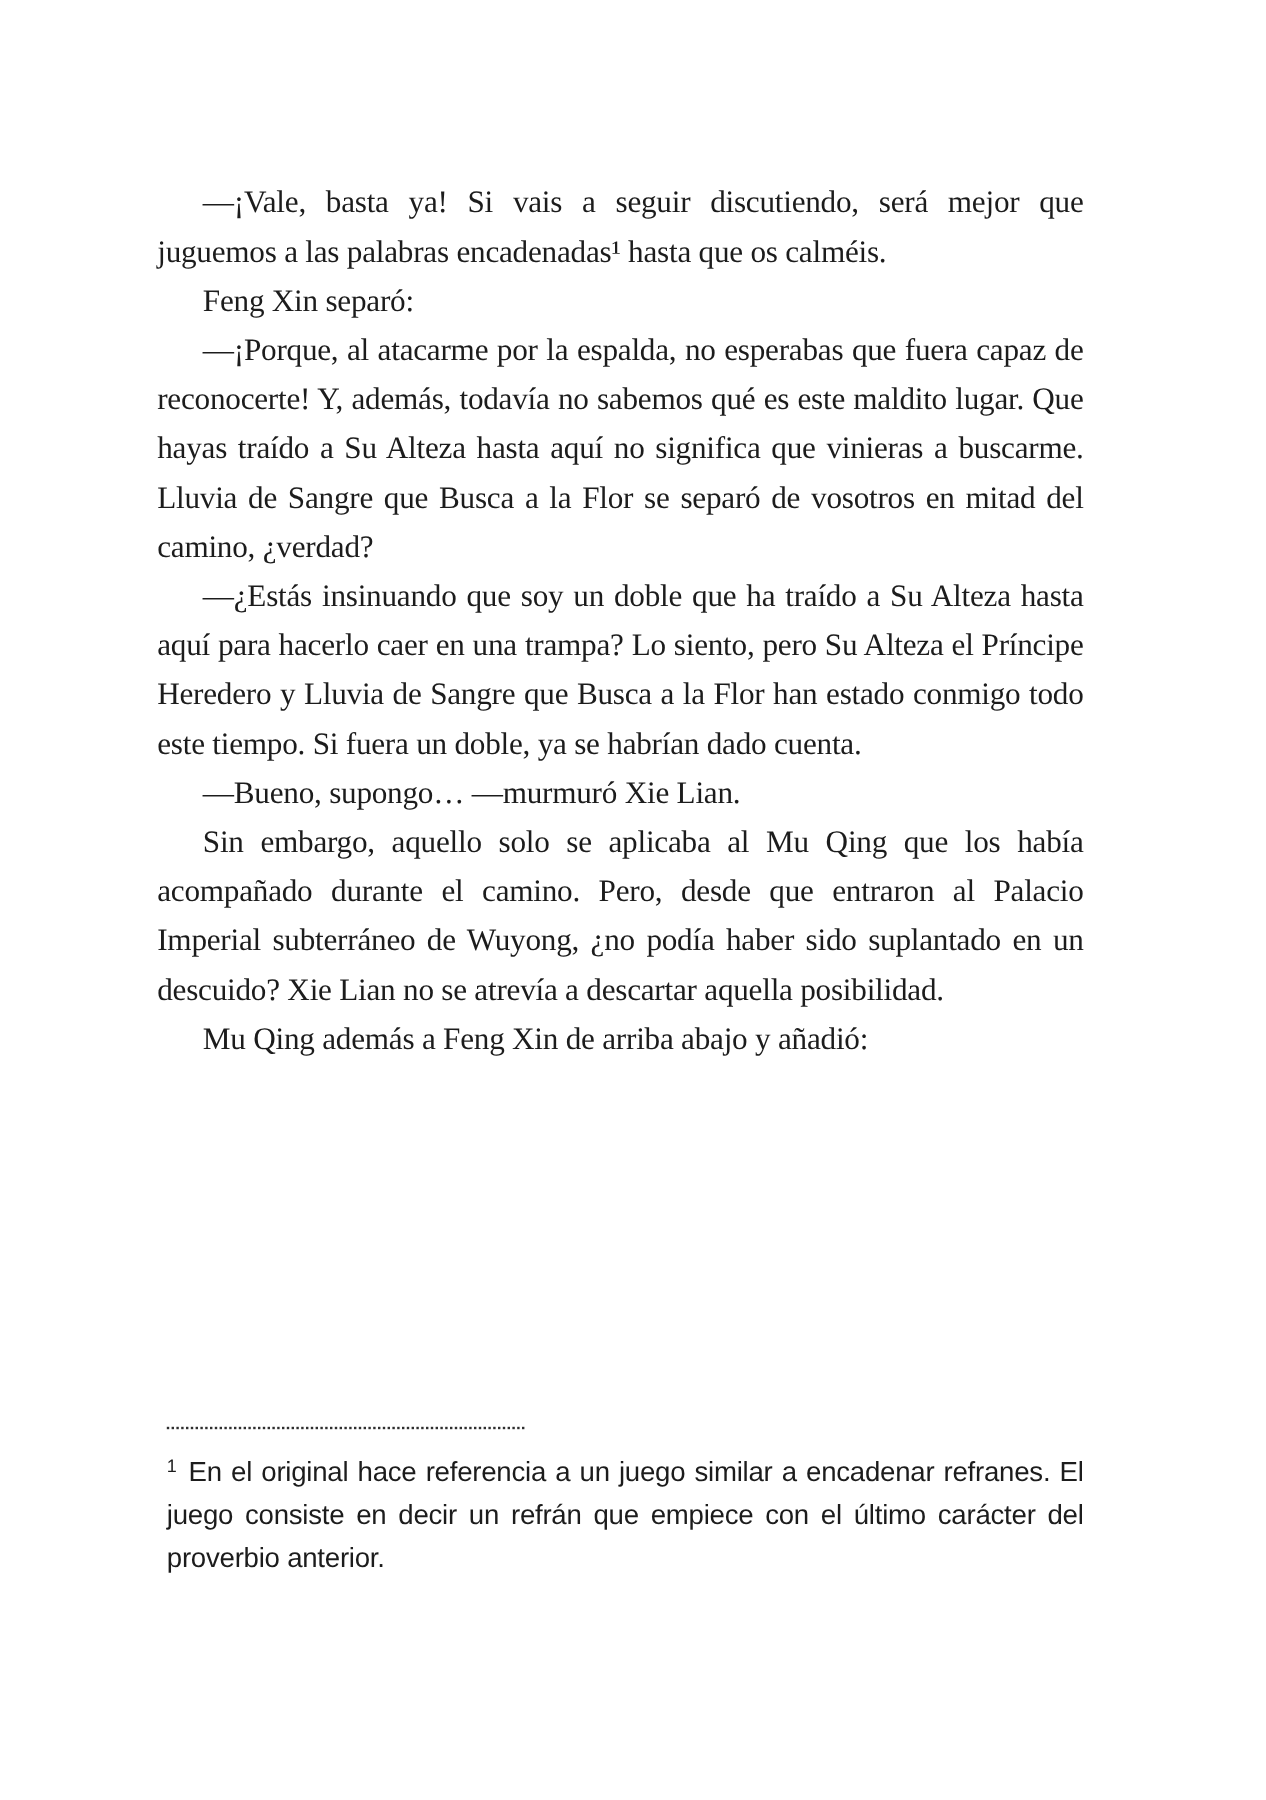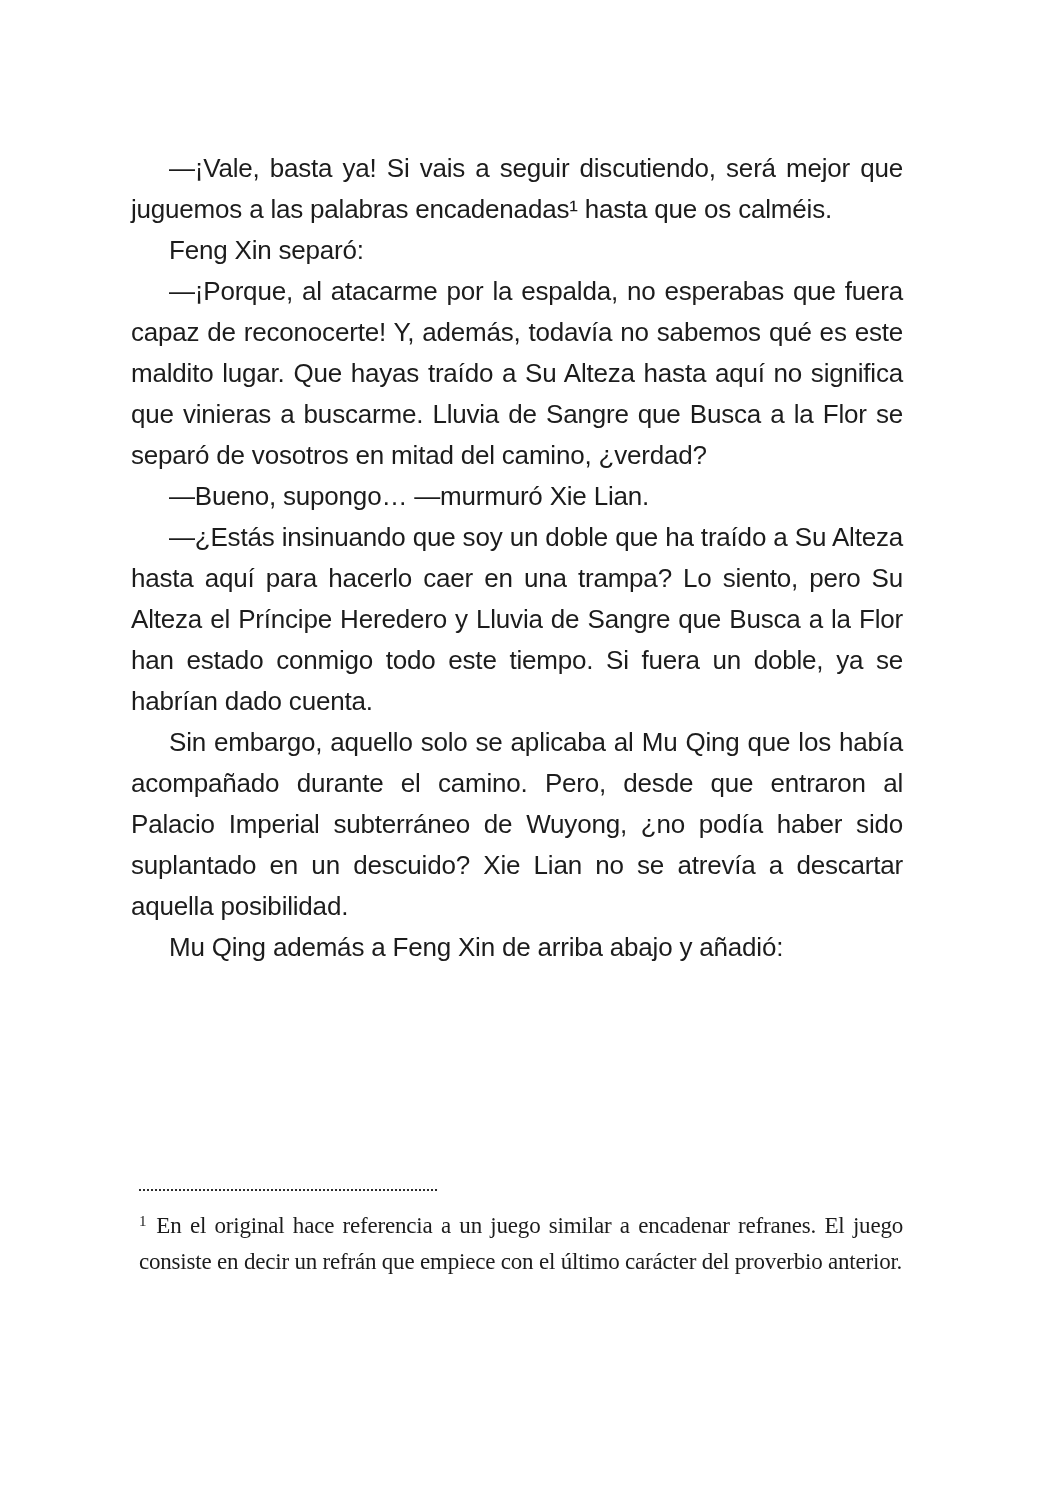--- a/index.html
+++ b/index.html
@@ -12,21 +12,21 @@
     width: 1055px;
     height: 1500px;
     background: #ffffff;
     overflow: hidden;
   }
   .body-text {
     position: absolute;
     left: 131px;
     top: 148px;
     width: 772px;
-    font-family: Liberation Sans, sans-serif;
+    font-family: Liberation Serif, serif;
     font-size: 26px;
     line-height: 41px;
     letter-spacing: -0.2px;
     color: #1c1c1c;
     text-align: justify;
   }
   .body-text p {
     margin: 0;
     padding: 0;
     text-indent: 38px;
@@ -38,21 +38,21 @@
     width: 764px;
     color: #1c1c1c;
   }
   .footnote-rule {
     width: 298px;
     height: 0;
     border-top: 2px dotted #2e2e2e;
     margin: 0 0 17px 0;
   }
   .footnote-body {
-    font-family: Liberation Serif, serif;
+    font-family: Liberation Sans, sans-serif;
     font-size: 23px;
     line-height: 36px;
     letter-spacing: -0.2px;
     text-align: justify;
   }
   .fn-marker {
     font-size: 15px;
     line-height: 0;
     vertical-align: 7px;
     margin-right: 10px;
@@ -60,22 +60,22 @@
 </style>
 </head>
 <body>
 
 <div class="page">
 
   <div class="body-text">
     <p>—¡Vale, basta ya! Si vais a seguir discutiendo, será mejor que juguemos a las palabras encadenadas¹ hasta que os calméis.</p>
     <p>Feng Xin separó:</p>
     <p>—¡Porque, al atacarme por la espalda, no esperabas que fuera capaz de reconocerte! Y, además, todavía no sabemos qué es este maldito lugar. Que hayas traído a Su Alteza hasta aquí no significa que vinieras a buscarme. Lluvia de Sangre que Busca a la Flor se separó de vosotros en mitad del camino, ¿verdad?</p>
+    <p>—¿Estás insinuando que soy un doble que ha traído a Su Alteza hasta aquí para hacerlo caer en una trampa? Lo siento, pero Su Alteza el Príncipe Heredero y Lluvia de Sangre que Busca a la Flor han estado conmigo todo este tiempo. Si fuera un doble, ya se habrían dado cuenta.</p>
     <p>—Bueno, supongo… —murmuró Xie Lian.</p>
-    <p>—¿Estás insinuando que soy un doble que ha traído a Su Alteza hasta aquí para hacerlo caer en una trampa? Lo siento, pero Su Alteza el Príncipe Heredero y Lluvia de Sangre que Busca a la Flor han estado conmigo todo este tiempo. Si fuera un doble, ya se habrían dado cuenta.</p>
     <p>Sin embargo, aquello solo se aplicaba al Mu Qing que los había acompañado durante el camino. Pero, desde que entraron al Palacio Imperial subterráneo de Wuyong, ¿no podía haber sido suplantado en un descuido? Xie Lian no se atrevía a descartar aquella posibilidad.</p>
     <p>Mu Qing además a Feng Xin de arriba abajo y añadió:</p>
   </div>
 
   <div class="footnote">
     <div class="footnote-rule"></div>
     <div class="footnote-body">
       <sup class="fn-marker">1</sup><span>En el original hace referencia a un juego similar a encadenar refranes. El juego consiste en decir un refrán que empiece con el último carácter del proverbio anterior.</span>
     </div>
   </div>

